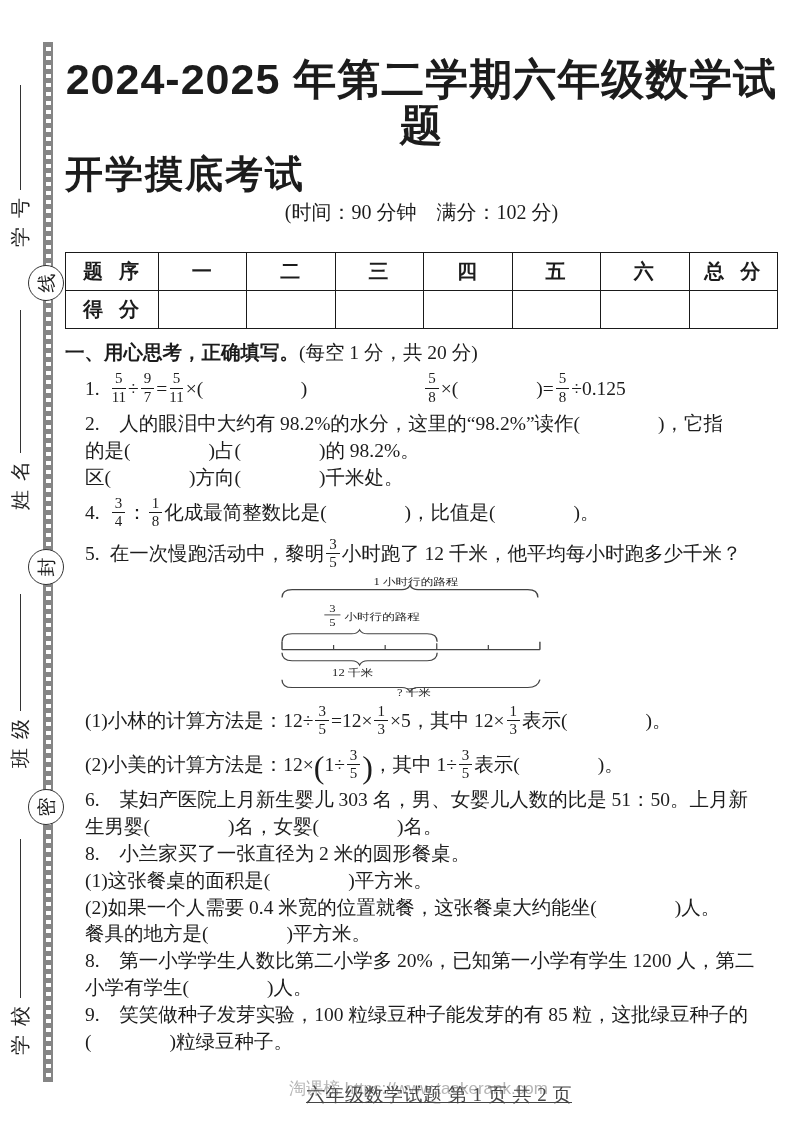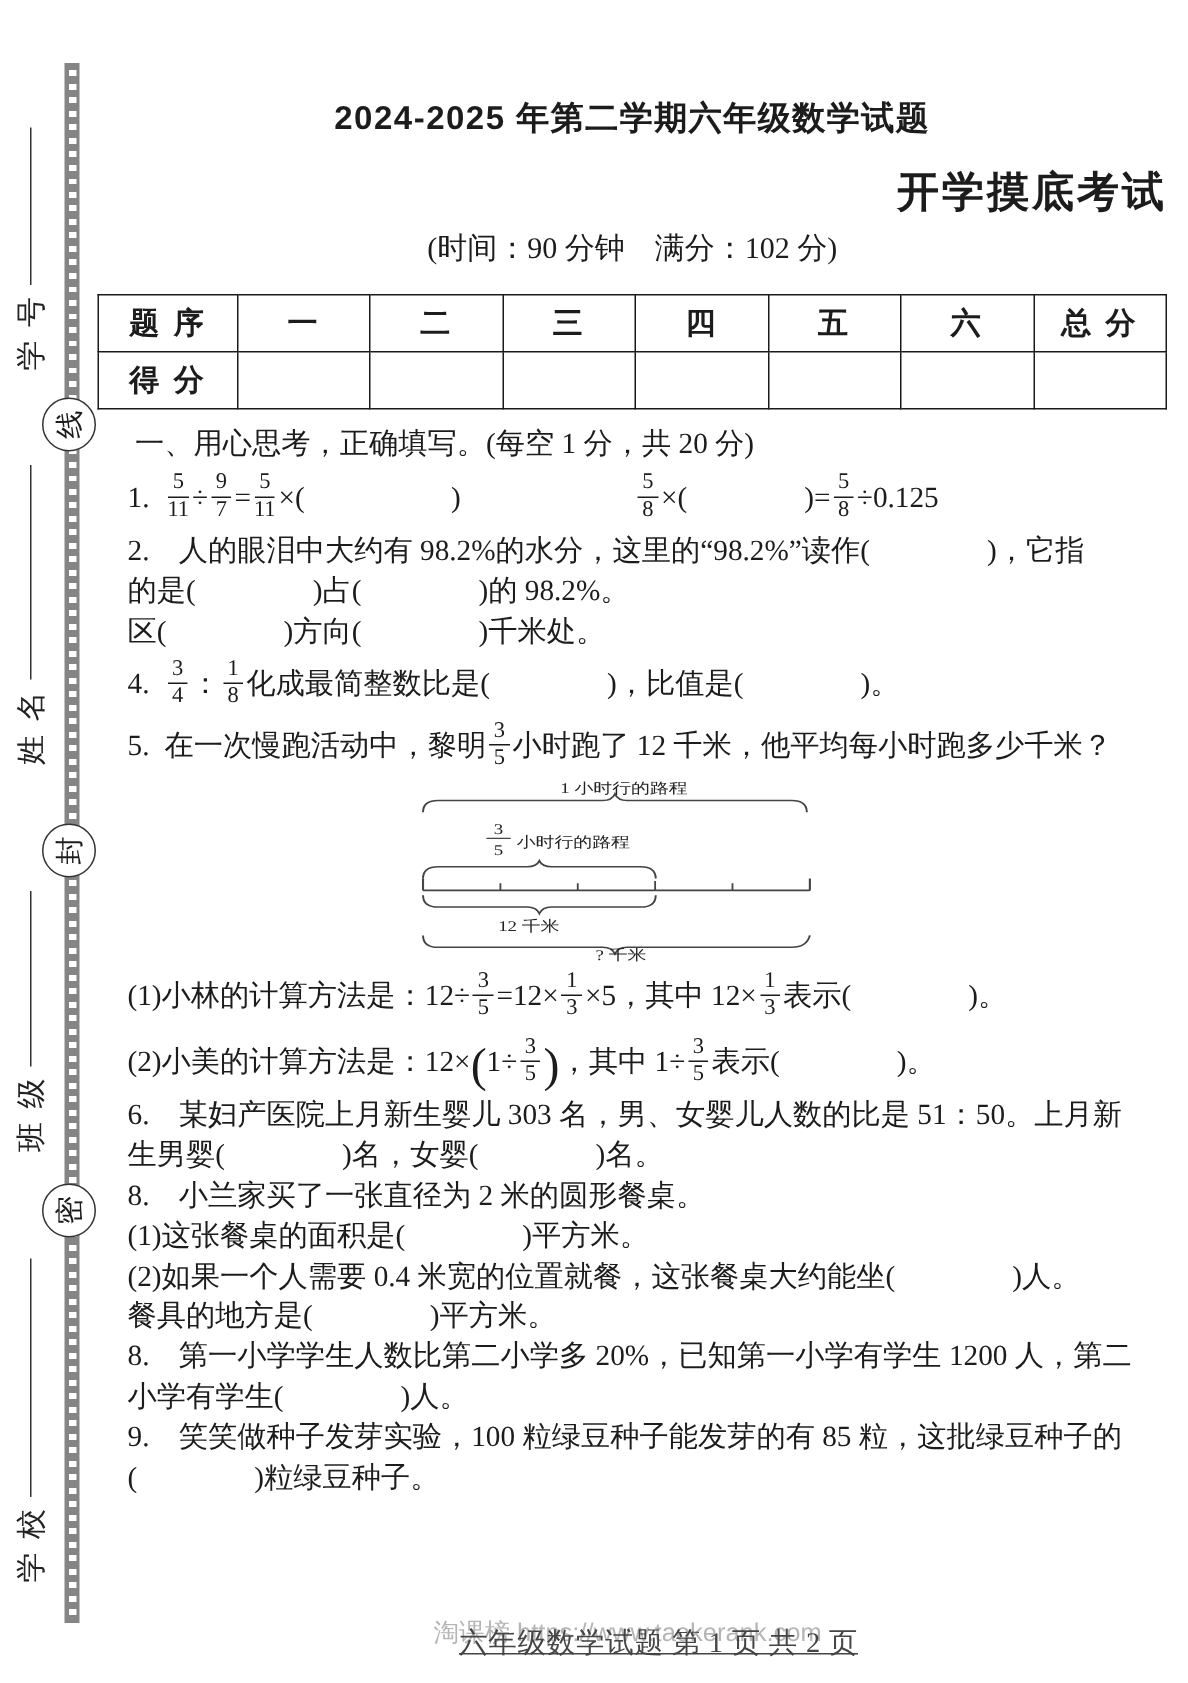--- a/index.html
+++ b/index.html
@@ -21,38 +21,38 @@
   .side-line{display:inline-block;border-bottom:1.6px solid #333;height:1px;margin-left:6px;}
   .seal{
     position:absolute;width:34px;height:34px;border:1.6px solid #333;border-radius:50%;
     background:#fff;display:flex;align-items:center;justify-content:center;
     font-size:19px;z-index:5;
   }
   .seal span{transform:rotate(-90deg);display:block;}
   
   .content{position:absolute;left:65px;top:42px;width:713px;}
   .title{
-    margin:14px 0 0;text-align:center;font-size:22px;line-height:46px;font-weight:bold;
+    margin:14px 0 0;text-align:center;font-size:43px;line-height:46px;font-weight:bold;
     font-family:"Liberation Sans","DejaVu Sans",sans-serif;letter-spacing:1px;
   }
   .subtitle{
-    margin:6px 0 0;text-align:right;font-size:28px;line-height:40px;font-weight:bold;
+    margin:6px 0 0;text-align:left;font-size:38px;line-height:40px;font-weight:bold;
     font-family:"Liberation Sans","DejaVu Sans",sans-serif;letter-spacing:2px;
   }
   .info{margin:4px 0 0;text-align:center;font-size:20px;line-height:28px;}
   table.score{
-    width:100%;margin-top:16px;border-collapse:collapse;table-layout:fixed;
-    font-family:Liberation Sans, sans-serif;
+    width:100%;margin-top:26px;border-collapse:collapse;table-layout:fixed;
+    font-family:Liberation Mono, monospace;
   }
   table.score td{
     border:1.6px solid #1a1a1a;height:35px;text-align:center;vertical-align:middle;
     font-size:20px;font-weight:bold;letter-spacing:2px;
   }
   .sec-head{margin:9px 0 0;font-size:19.5px;line-height:28px;padding-left:0;}
-  .sec-head .b{font-weight:normal;font-family:"Liberation Sans","DejaVu Sans",sans-serif;margin-left:25px;}
+  .sec-head .b{font-weight:bold;font-family:"Liberation Sans","DejaVu Sans",sans-serif;}
   .sec-head .n{font-weight:normal;}
   .line{margin:0;padding-left:20px;font-size:19.5px;line-height:26.8px;white-space:pre-wrap;}
   .fr-line{line-height:44px;}
   .q5-line{line-height:38px;}
   .qno{margin-right:10px;}
   .frac{
     display:inline-flex;flex-direction:column;align-items:center;vertical-align:middle;
     line-height:1.05;font-size:15px;margin:0 2px;transform:translateY(-2px);
   }
   .frac .fn{padding:0 3px 1px;border-bottom:1.3px solid #1a1a1a;}

